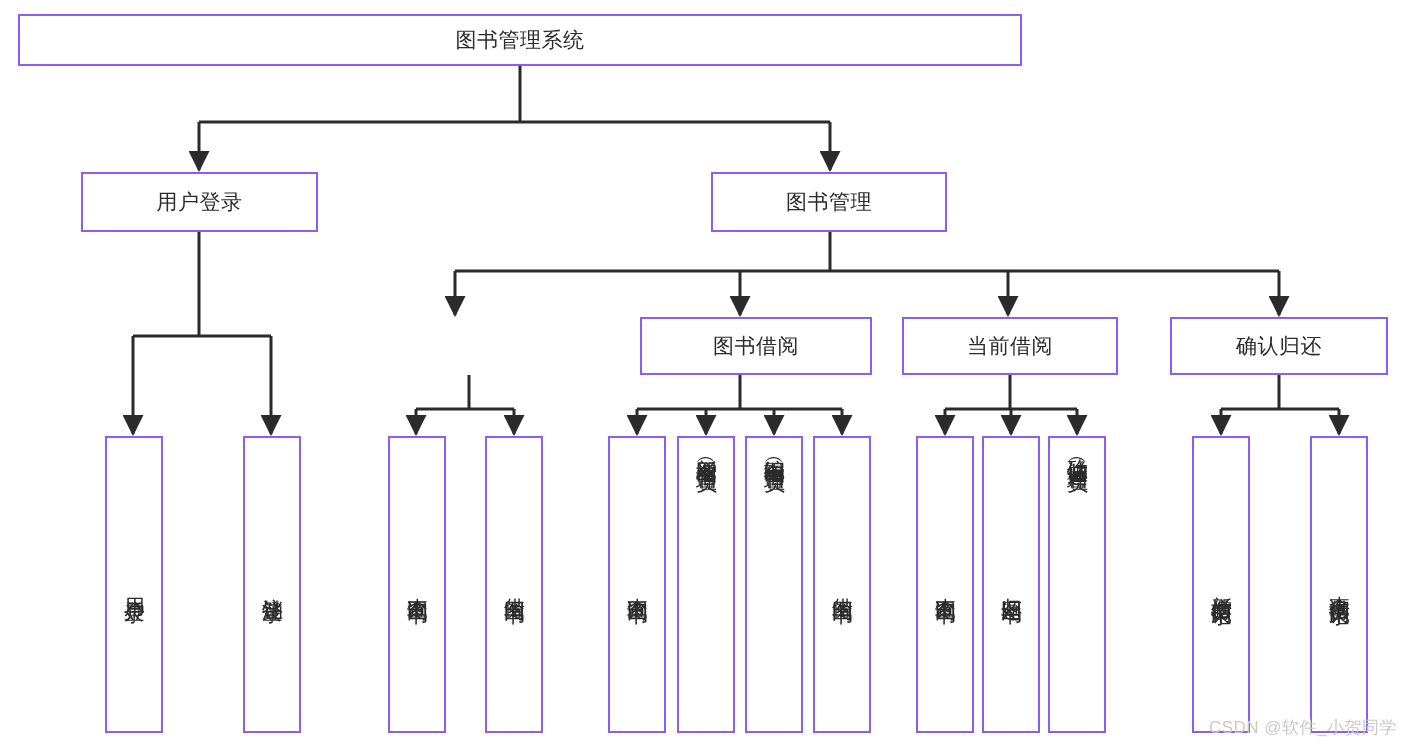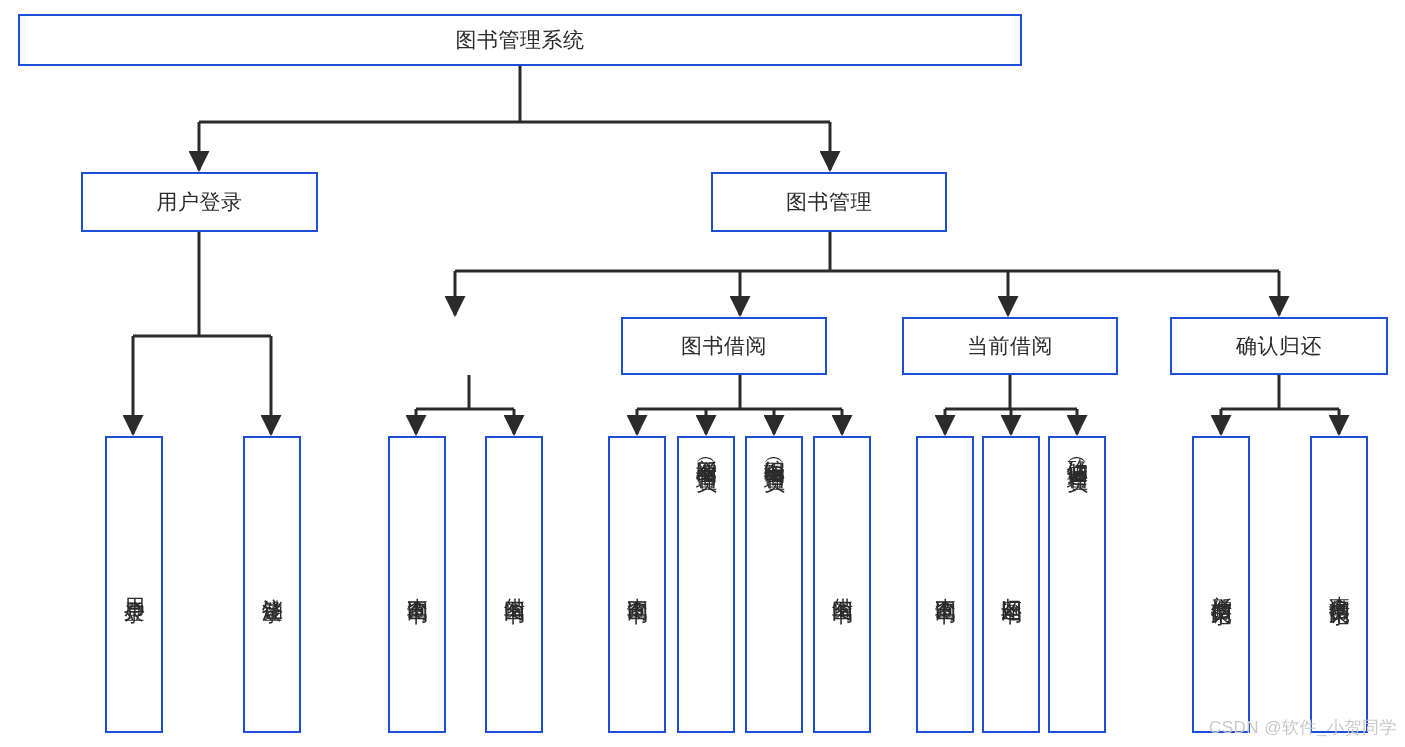--- a/index.html
+++ b/index.html
@@ -23,21 +23,21 @@
     position: absolute;
     left: 0;
     top: 0;
     width: 1405px;
     height: 747px;
     pointer-events: none;
   }
   .node {
     position: absolute;
     box-sizing: border-box;
-    border: 2px solid #1d4ed8;
+    border: 2px solid #8b5cf6;
     background: #ffffff;
     display: flex;
     align-items: center;
     justify-content: center;
     color: #2b2b2b;
   }
   .node .label {
     font-size: 21px;
     line-height: 1.25;
     letter-spacing: 0.5px;
@@ -133,21 +133,21 @@
     <span class="label">图书管理系统</span>
   </div>
 
   <div class="node" style="left:81px; top:172px; width:237px; height:60px;">
     <span class="label">用户登录</span>
   </div>
   <div class="node" style="left:711px; top:172px; width:236px; height:60px;align-items:center;">
     <span class="label">图书管理</span>
   </div>
 
-  <div class="node" style="left:621px; top:317px; width:206px; height:58px;">
+  <div class="node" style="left:640px; top:317px; width:232px; height:58px;">
     <span class="label">图书借阅</span>
   </div>
   <div class="node" style="left:902px; top:317px; width:216px; height:58px;">
     <span class="label">当前借阅</span>
   </div>
   <div class="node" style="left:1170px; top:317px; width:218px; height:58px;">
     <span class="label">确认归还</span>
   </div>
 
   <div class="node vertical centered" style="left:105px; top:436px; width:58px; height:297px;">

